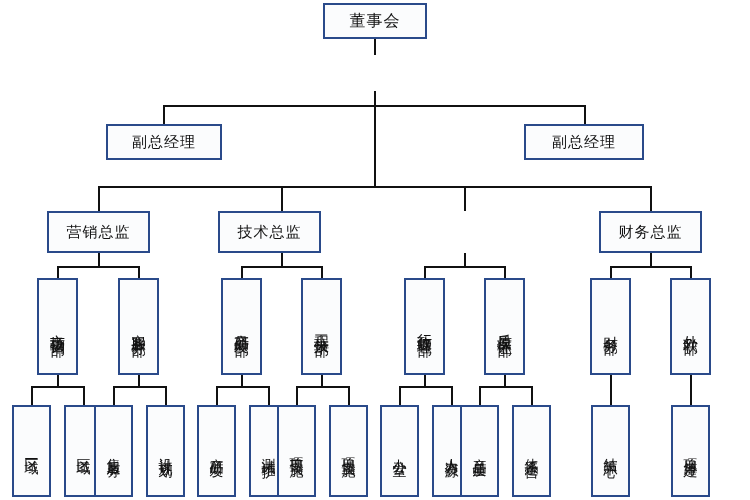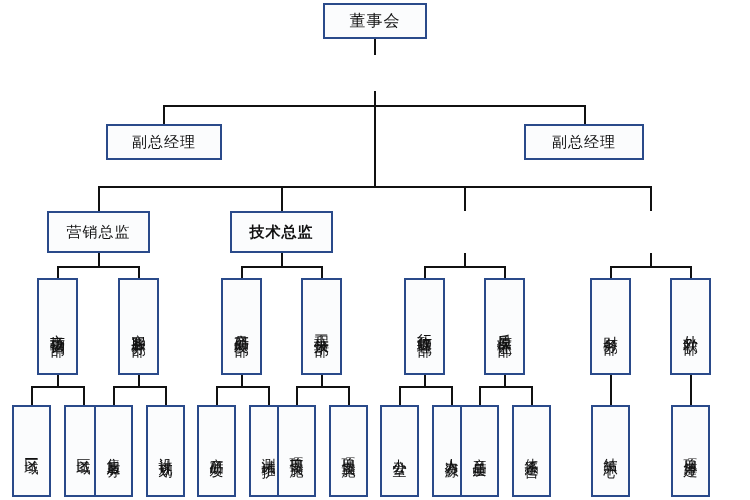--- a/index.html
+++ b/index.html
@@ -137,22 +137,25 @@
   <div class="box h-txt" style="left:106px;top:124px;width:116px;height:36px;">
     <span class="tx">副总经理</span>
   </div>
   <div class="box h-txt" style="left:524px;top:124px;width:120px;height:36px;">
     <span class="tx">副总经理</span>
   </div>
 
   <div class="box h-txt" style="left:47px;top:211px;width:103px;height:42px;">
     <span class="tx">营销总监</span>
   </div>
-  <div class="box h-txt" style="left:230px;top:211px;width:103px;height:42px;font-weight:bold;">
+  <div class="box h-txt" style="left:218px;top:211px;width:103px;height:42px;">
     <span class="tx">技术总监</span>
+  </div>
+  <div class="box h-txt" style="left:599px;top:211px;width:103px;height:42px;">
+    <span class="tx">财务总监</span>
   </div>
 
   <div class="box v-txt" style="left:37px;top:278px;width:41px;height:97px;">
     <span class="tx">市场营销部</span>
   </div>
   <div class="box v-txt" style="left:118px;top:278px;width:41px;height:97px;">
     <span class="tx">客户服务部</span>
   </div>
   <div class="box v-txt" style="left:221px;top:278px;width:41px;height:97px;">
     <span class="tx">产品研发部</span>

